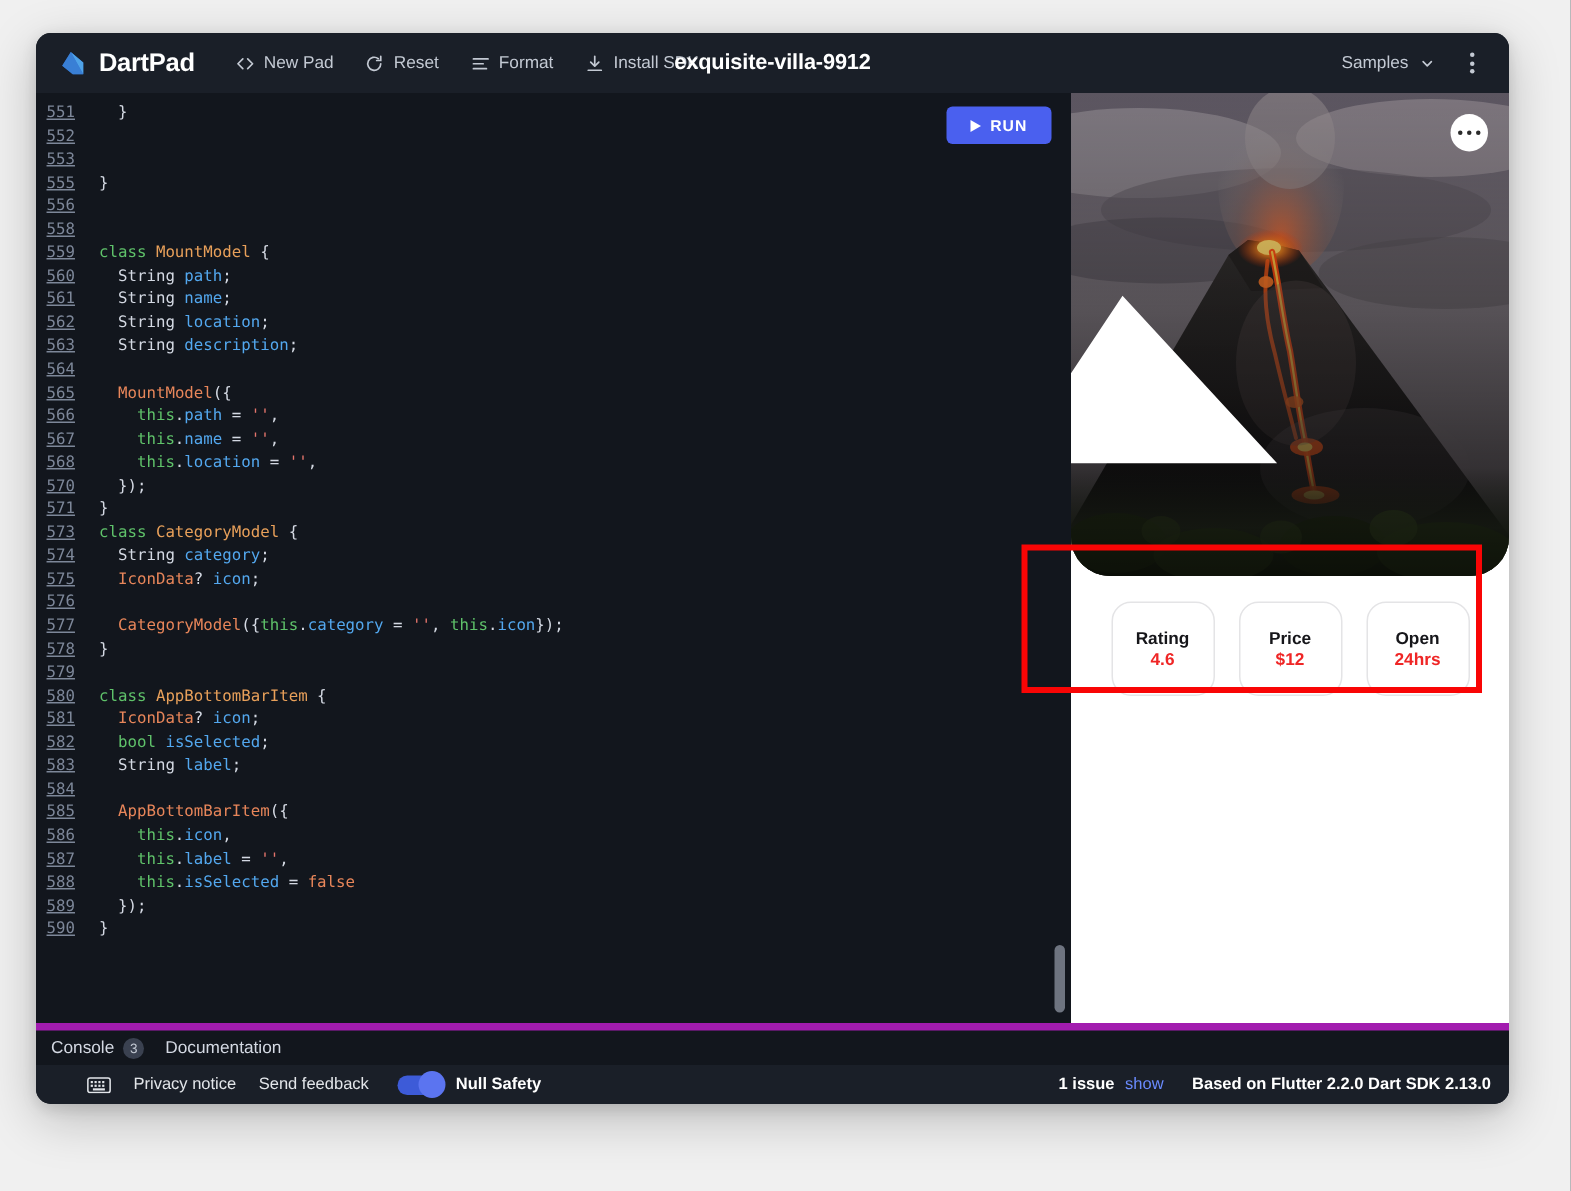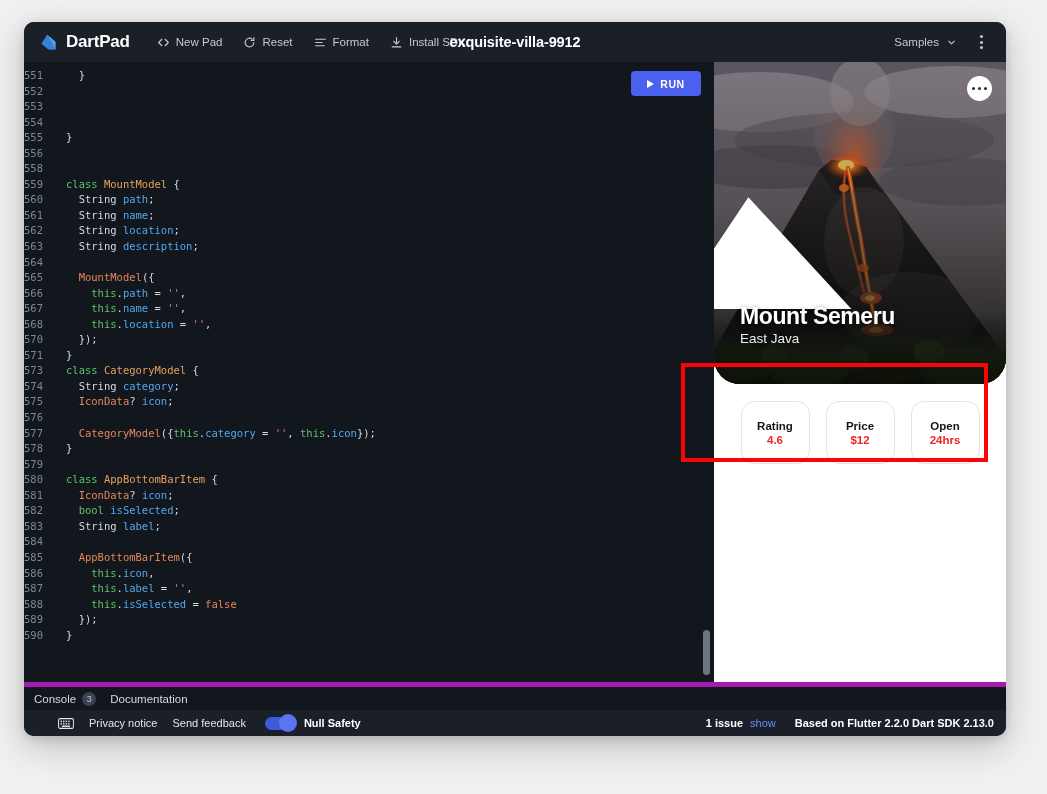--- a/index.html
+++ b/index.html
@@ -103,24 +103,25 @@
     inset: 0;
     padding: 6px 0 0 0;
     font-family: "DejaVu Sans Mono", monospace;
     font-size: 10.5px;
     line-height: 15.55px;
   }
   .cl { display: flex; white-space: pre; height: 15.55px; }
   .ln {
     width: 42px;
     flex: none;
-    text-align: left;
+    text-align: center;
     padding-right: 9px;
     color: #7d8799;
     user-select: none;
+    text-decoration: underline;
   }
   .ct { color: #d4d9e3; }
 
   .t-kw   { color: #5fc26a; }   
   .t-type { color: #e8865a; }   
   .t-cls  { color: #e8a05a; }   
   .t-prop { color: #53a8ef; }   
   .t-str  { color: #e5756c; }   
   .t-com  { color: #6f7d93; }   
   .t-lit  { color: #e8865a; }   
@@ -369,21 +370,20 @@
     </div>
   </div>
 
   <div id="body-row">
 
     <div id="editor-pane">
       <div id="code-area">
           <div class="cl"><span class="ln">551</span><span class="ct"><span class="t-pun">  }</span></span></div>
           <div class="cl"><span class="ln">552</span><span class="ct"></span></div>
           <div class="cl"><span class="ln">553</span><span class="ct"></span></div>
-          <div class="cl"><span class="ln">554</span><span class="ct"></span></div>
           <div class="cl"><span class="ln">555</span><span class="ct"><span class="t-pun">}</span></span></div>
           <div class="cl"><span class="ln">556</span><span class="ct"></span></div>
           <div class="cl"><span class="ln">558</span><span class="ct"></span></div>
           <div class="cl"><span class="ln">559</span><span class="ct"><span class="t-kw">class </span><span class="t-cls">MountModel</span><span class="t-pun"> {</span></span></div>
           <div class="cl"><span class="ln">560</span><span class="ct"><span class="t-pun">  String </span><span class="t-prop">path</span><span class="t-pun">;</span></span></div>
           <div class="cl"><span class="ln">561</span><span class="ct"><span class="t-pun">  String </span><span class="t-prop">name</span><span class="t-pun">;</span></span></div>
           <div class="cl"><span class="ln">562</span><span class="ct"><span class="t-pun">  String </span><span class="t-prop">location</span><span class="t-pun">;</span></span></div>
           <div class="cl"><span class="ln">563</span><span class="ct"><span class="t-pun">  String </span><span class="t-prop">description</span><span class="t-pun">;</span></span></div>
           <div class="cl"><span class="ln">564</span><span class="ct"></span></div>
           <div class="cl"><span class="ln">565</span><span class="ct"><span class="t-pun">  </span><span class="t-type">MountModel</span><span class="t-pun">({</span></span></div>
@@ -502,24 +502,20 @@
         <svg id="mount-icon" width="34" height="22" viewBox="0 0 34 22">
           <path d="M1 21 L10 4 L17 14 L21 8 L33 21 Z" fill="#ffffff"></path>
         </svg>
 
         <div id="more-circle">
           <i></i>
           <i></i>
           <i></i>
         </div>
 
-        <div id="hero-text">
-          <div id="hero-title">Mount Semeru</div>
-          <div id="hero-sub">East Java</div>
-        </div>
       </div>
 
       <div id="info-row">
         <div class="info-card">
           <span class="info-label">Rating</span>
           <span class="info-value" style="color: rgb(239, 38, 38);">4.6</span>
         </div>
         <div class="info-card">
           <span class="info-label">Price</span>
           <span class="info-value" style="color: rgb(239, 38, 38);">$12</span>

